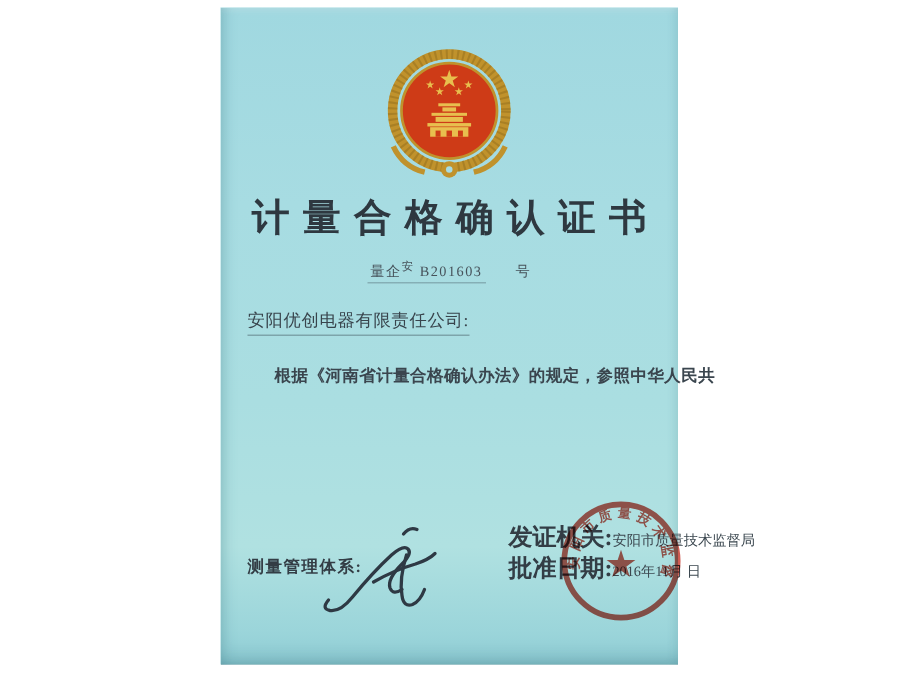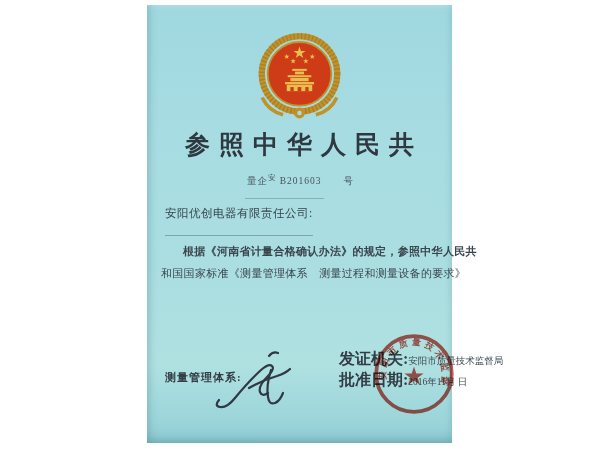--- a/index.html
+++ b/index.html
@@ -10,25 +10,25 @@
     box-shadow:inset 7px 0 9px -5px rgba(50,115,125,.28),
                inset -5px 0 8px -5px rgba(50,115,125,.18),
                inset 0 -9px 12px -7px rgba(30,85,95,.30),
                inset 0 4px 6px -4px rgba(255,255,255,.5);}
   .emblem{position:absolute;left:107px;top:27px;width:91px;height:91px;}
   .title{position:absolute;left:0;top:123px;width:100%;text-align:center;
     font-family:"Liberation Sans","DejaVu Sans",sans-serif;font-weight:700;
     font-size:25px;letter-spacing:9px;text-indent:9px;color:#2e3840;}
   .cert-no{position:absolute;left:0;top:168px;width:100%;text-align:center;
     font-size:9.5px;color:#46525a;letter-spacing:1px;}
-  .cert-no .numgroup{border-bottom:1px solid rgba(70,90,100,.35);padding:0 2px 12px 2px;}
+  .cert-no .numgroup{border-bottom:1px solid rgba(70,90,100,.35);padding:0 2px 1px 2px;}
   .cert-no sup{font-size:7.5px;vertical-align:4px;}
   .cert-no .suffix{margin-left:20px;}
   .company{position:absolute;left:18px;top:201px;font-size:11.5px;color:#38444c;
-    letter-spacing:.5px;border-bottom:1px solid rgba(70,95,105,.45);padding-bottom:14px;}
+    letter-spacing:.5px;border-bottom:1px solid rgba(70,95,105,.45);padding-bottom:2px;}
   .body-text{position:absolute;left:14px;top:236px;width:278px;}
   .body-text .line{font-size:11px;line-height:21.5px;color:#3a454e;letter-spacing:.3px;white-space:nowrap;}
   .body-text .line.first{text-indent:22px;font-weight:bold;}
   .footer-left-label{position:absolute;left:18px;top:365px;font-size:11px;font-weight:700;
     color:#333d45;letter-spacing:1px;}
   .signature{position:absolute;left:66px;top:343px;width:92px;height:64px;}
   .footer-right{position:absolute;left:192px;top:345px;width:112px;}
   .frow{font-size:9.5px;line-height:18.5px;color:#3c4850;white-space:nowrap;}
   .frow .lbl{font-weight:700;font-size:16px;color:#333d45;}
   .seal{position:absolute;left:225px;top:327px;width:84px;height:84px;
@@ -67,31 +67,30 @@
         <rect x="56.4" y="60.5" width="3.6" height="4.5"></rect>
       </g>
       <g>
         <path d="M9,72 Q16,87 32,91" fill="none" stroke="#c0922c" stroke-width="4"></path>
         <path d="M91,72 Q84,87 68,91" fill="none" stroke="#c0922c" stroke-width="4"></path>
         <circle cx="50" cy="89" r="6" fill="#c0922c"></circle>
         <circle cx="50" cy="89" r="2.4" fill="#a7dce2"></circle>
       </g>
     </svg>
 
-    <div class="title">参照中华人民共</div>
+    <div class="title">计量合格确认证书</div>
 
     <div class="cert-no">
       <span class="numgroup"><span>量企</span><sup>安</sup> <span>B201603</span></span><span class="suffix">号</span>
     </div>
 
     <div class="company">安阳优创电器有限责任公司:</div>
 
     <div class="body-text">
       <div class="line first">根据《河南省计量合格确认办法》的规定，参照中华人民共</div>
-      <div class="line">和国国家标准《测量管理体系　测量过程和测量设备的要求》</div>
     </div>
 
     <div class="footer-left-label">测量管理体系:</div>
 
     <svg class="signature" viewBox="0 0 92 64" aria-hidden="true">
       <g fill="none" stroke="#2e3944" stroke-width="2.2" stroke-linecap="round" stroke-linejoin="round">
         <path d="M56,8 Q60,3 65,5"></path>
         <path d="M6,52 q-5,6 1,7 q7,1 15,-9 q14,-17 26,-28 q8,-7 11,-4 q3,3 -4,10 q-10,10 -8,16 q2,5 8,1"></path>
         <path d="M36,40 q14,-8 28,-12 q9,-3 13,-7"></path>
         <path d="M58,22 q-5,16 -3,27 q1,8 7,6 q5,-2 8,-10"></path>

